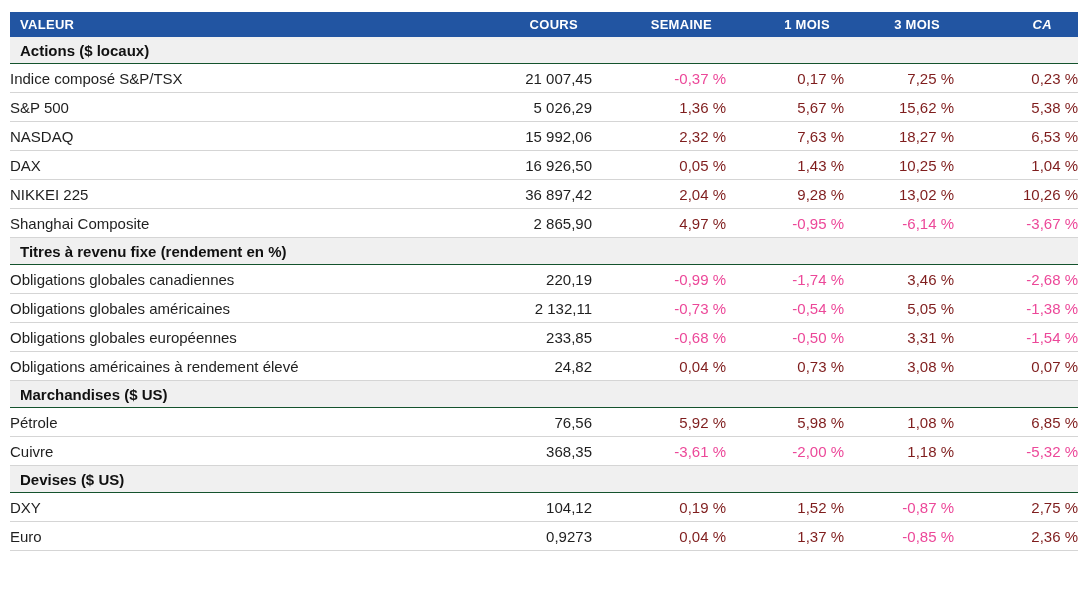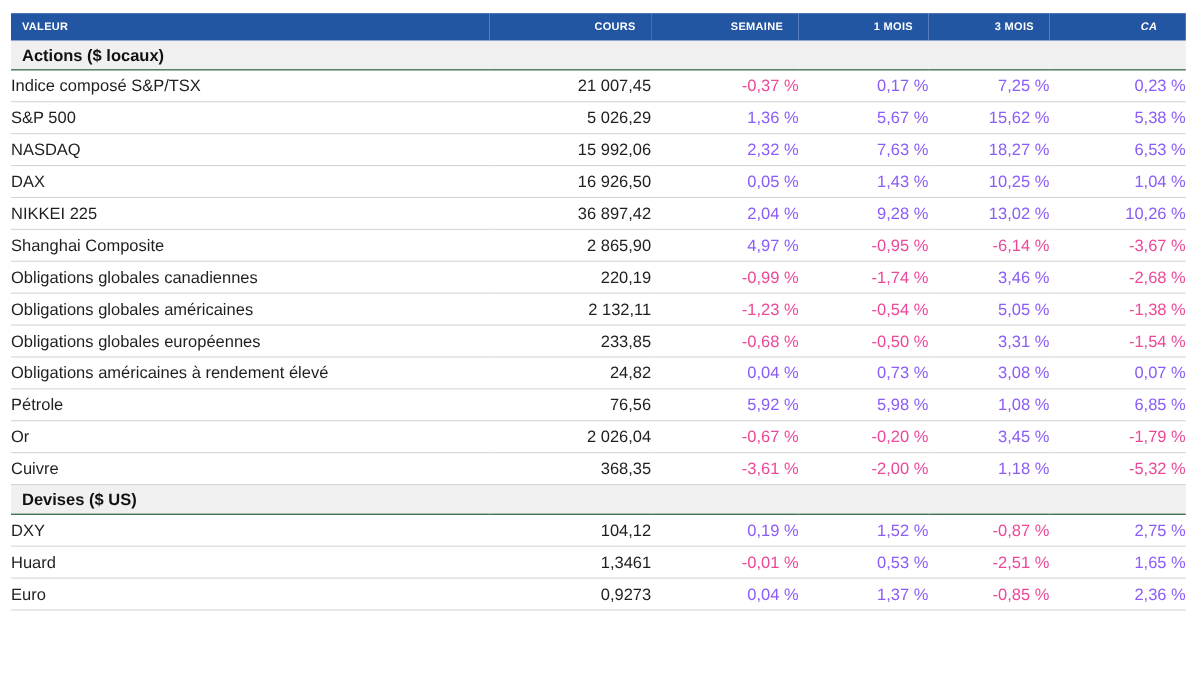--- a/index.html
+++ b/index.html
@@ -1,37 +1,37 @@
 <!DOCTYPE html>
 <html><head>
 <meta charset="utf-8">
 <style>
   html,body{margin:0;padding:0;background:#ffffff;}
   body{font-family:"Liberation Sans","DejaVu Sans",sans-serif;color:#1f1f1f;}
   .page{width:1084px;height:613px;box-sizing:border-box;padding:12px 6px 0 10px;background:#ffffff;overflow:hidden;}
   table{border-collapse:collapse;table-layout:fixed;width:1068px;font-size:15px;}
   thead th{
-    background:#2255a2;color:#ffffff;font-weight:bold;font-size:10px;
+    background:#2255a2;color:#ffffff;font-weight:bold;font-size:13px;
     height:25px;padding:0;letter-spacing:.3px;vertical-align:middle;
   }
   th.col-label{text-align:left;padding-left:10px;}
   th.num{text-align:right;padding-right:14px;}
   th.num-ca{text-align:right;padding-right:26px;font-style:italic;}
   tr.section-row td{
     background:#f0f0f0;font-weight:bold;color:#111111;
     height:26px;padding:0 0 0 10px;border-bottom:1px solid #14532d;vertical-align:middle;
   }
   tr.data-row td{
     height:28px;border-bottom:1px solid #d5d5d5;vertical-align:middle;padding:0;
     background:#ffffff;white-space:nowrap;overflow:hidden;
   }
   td.label{padding-left:10px;}
   td.num{text-align:right;padding-right:14px;}
   td.num-ca{text-align:right;padding-right:26px;}
-  .pos{color:#8b5cf6;}
+  .pos{color:#7f1d1d;}
   .neg{color:#ec4899;}
 </style>
 </head>
 <body>
 
 <div class="page">
   <table>
     <colgroup>
       <col style="width:435px">
         <col style="width:147px">
@@ -102,34 +102,37 @@
 
   <tr class="data-row">
     <td class="label">Shanghai Composite</td>
     <td class="num">2 865,90</td>
     <td class="num pos">4,97 %</td>
     <td class="num neg">-0,95 %</td>
     <td class="num neg">-6,14 %</td>
     <td class="num-ca neg">-3,67 %</td>
   </tr>
 
+  <tr class="section-row">
+    <td colspan="6">Titres à revenu fixe (rendement en %)</td>
+  </tr>
 
   <tr class="data-row">
     <td class="label">Obligations globales canadiennes</td>
     <td class="num">220,19</td>
     <td class="num neg">-0,99 %</td>
     <td class="num neg">-1,74 %</td>
     <td class="num pos">3,46 %</td>
     <td class="num-ca neg">-2,68 %</td>
   </tr>
 
   <tr class="data-row">
     <td class="label">Obligations globales américaines</td>
     <td class="num">2 132,11</td>
-    <td class="num neg">-1,23 %</td>
+    <td class="num neg">-0,73 %</td>
     <td class="num neg">-0,54 %</td>
     <td class="num pos">5,05 %</td>
     <td class="num-ca neg">-1,38 %</td>
   </tr>
 
   <tr class="data-row">
     <td class="label">Obligations globales européennes</td>
     <td class="num">233,85</td>
     <td class="num neg">-0,68 %</td>
     <td class="num neg">-0,50 %</td>
@@ -139,38 +142,33 @@
 
   <tr class="data-row">
     <td class="label">Obligations américaines à rendement élevé</td>
     <td class="num">24,82</td>
     <td class="num pos">0,04 %</td>
     <td class="num pos">0,73 %</td>
     <td class="num pos">3,08 %</td>
     <td class="num-ca pos">0,07 %</td>
   </tr>
 
+  <tr class="section-row">
+    <td colspan="6">Marchandises ($ US)</td>
+  </tr>
 
   <tr class="data-row">
     <td class="label">Pétrole</td>
     <td class="num">76,56</td>
     <td class="num pos">5,92 %</td>
     <td class="num pos">5,98 %</td>
     <td class="num pos">1,08 %</td>
     <td class="num-ca pos">6,85 %</td>
   </tr>
 
-  <tr class="data-row">
-    <td class="label">Or</td>
-    <td class="num">2 026,04</td>
-    <td class="num neg">-0,67 %</td>
-    <td class="num neg">-0,20 %</td>
-    <td class="num pos">3,45 %</td>
-    <td class="num-ca neg">-1,79 %</td>
-  </tr>
 
   <tr class="data-row">
     <td class="label">Cuivre</td>
     <td class="num">368,35</td>
     <td class="num neg">-3,61 %</td>
     <td class="num neg">-2,00 %</td>
     <td class="num pos">1,18 %</td>
     <td class="num-ca neg">-5,32 %</td>
   </tr>
 
@@ -180,28 +178,20 @@
 
   <tr class="data-row">
     <td class="label">DXY</td>
     <td class="num">104,12</td>
     <td class="num pos">0,19 %</td>
     <td class="num pos">1,52 %</td>
     <td class="num neg">-0,87 %</td>
     <td class="num-ca pos">2,75 %</td>
   </tr>
 
-  <tr class="data-row">
-    <td class="label">Huard</td>
-    <td class="num">1,3461</td>
-    <td class="num neg">-0,01 %</td>
-    <td class="num pos">0,53 %</td>
-    <td class="num neg">-2,51 %</td>
-    <td class="num-ca pos">1,65 %</td>
-  </tr>
 
   <tr class="data-row">
     <td class="label">Euro</td>
     <td class="num">0,9273</td>
     <td class="num pos">0,04 %</td>
     <td class="num pos">1,37 %</td>
     <td class="num neg">-0,85 %</td>
     <td class="num-ca pos">2,36 %</td>
   </tr>
 </tbody>

